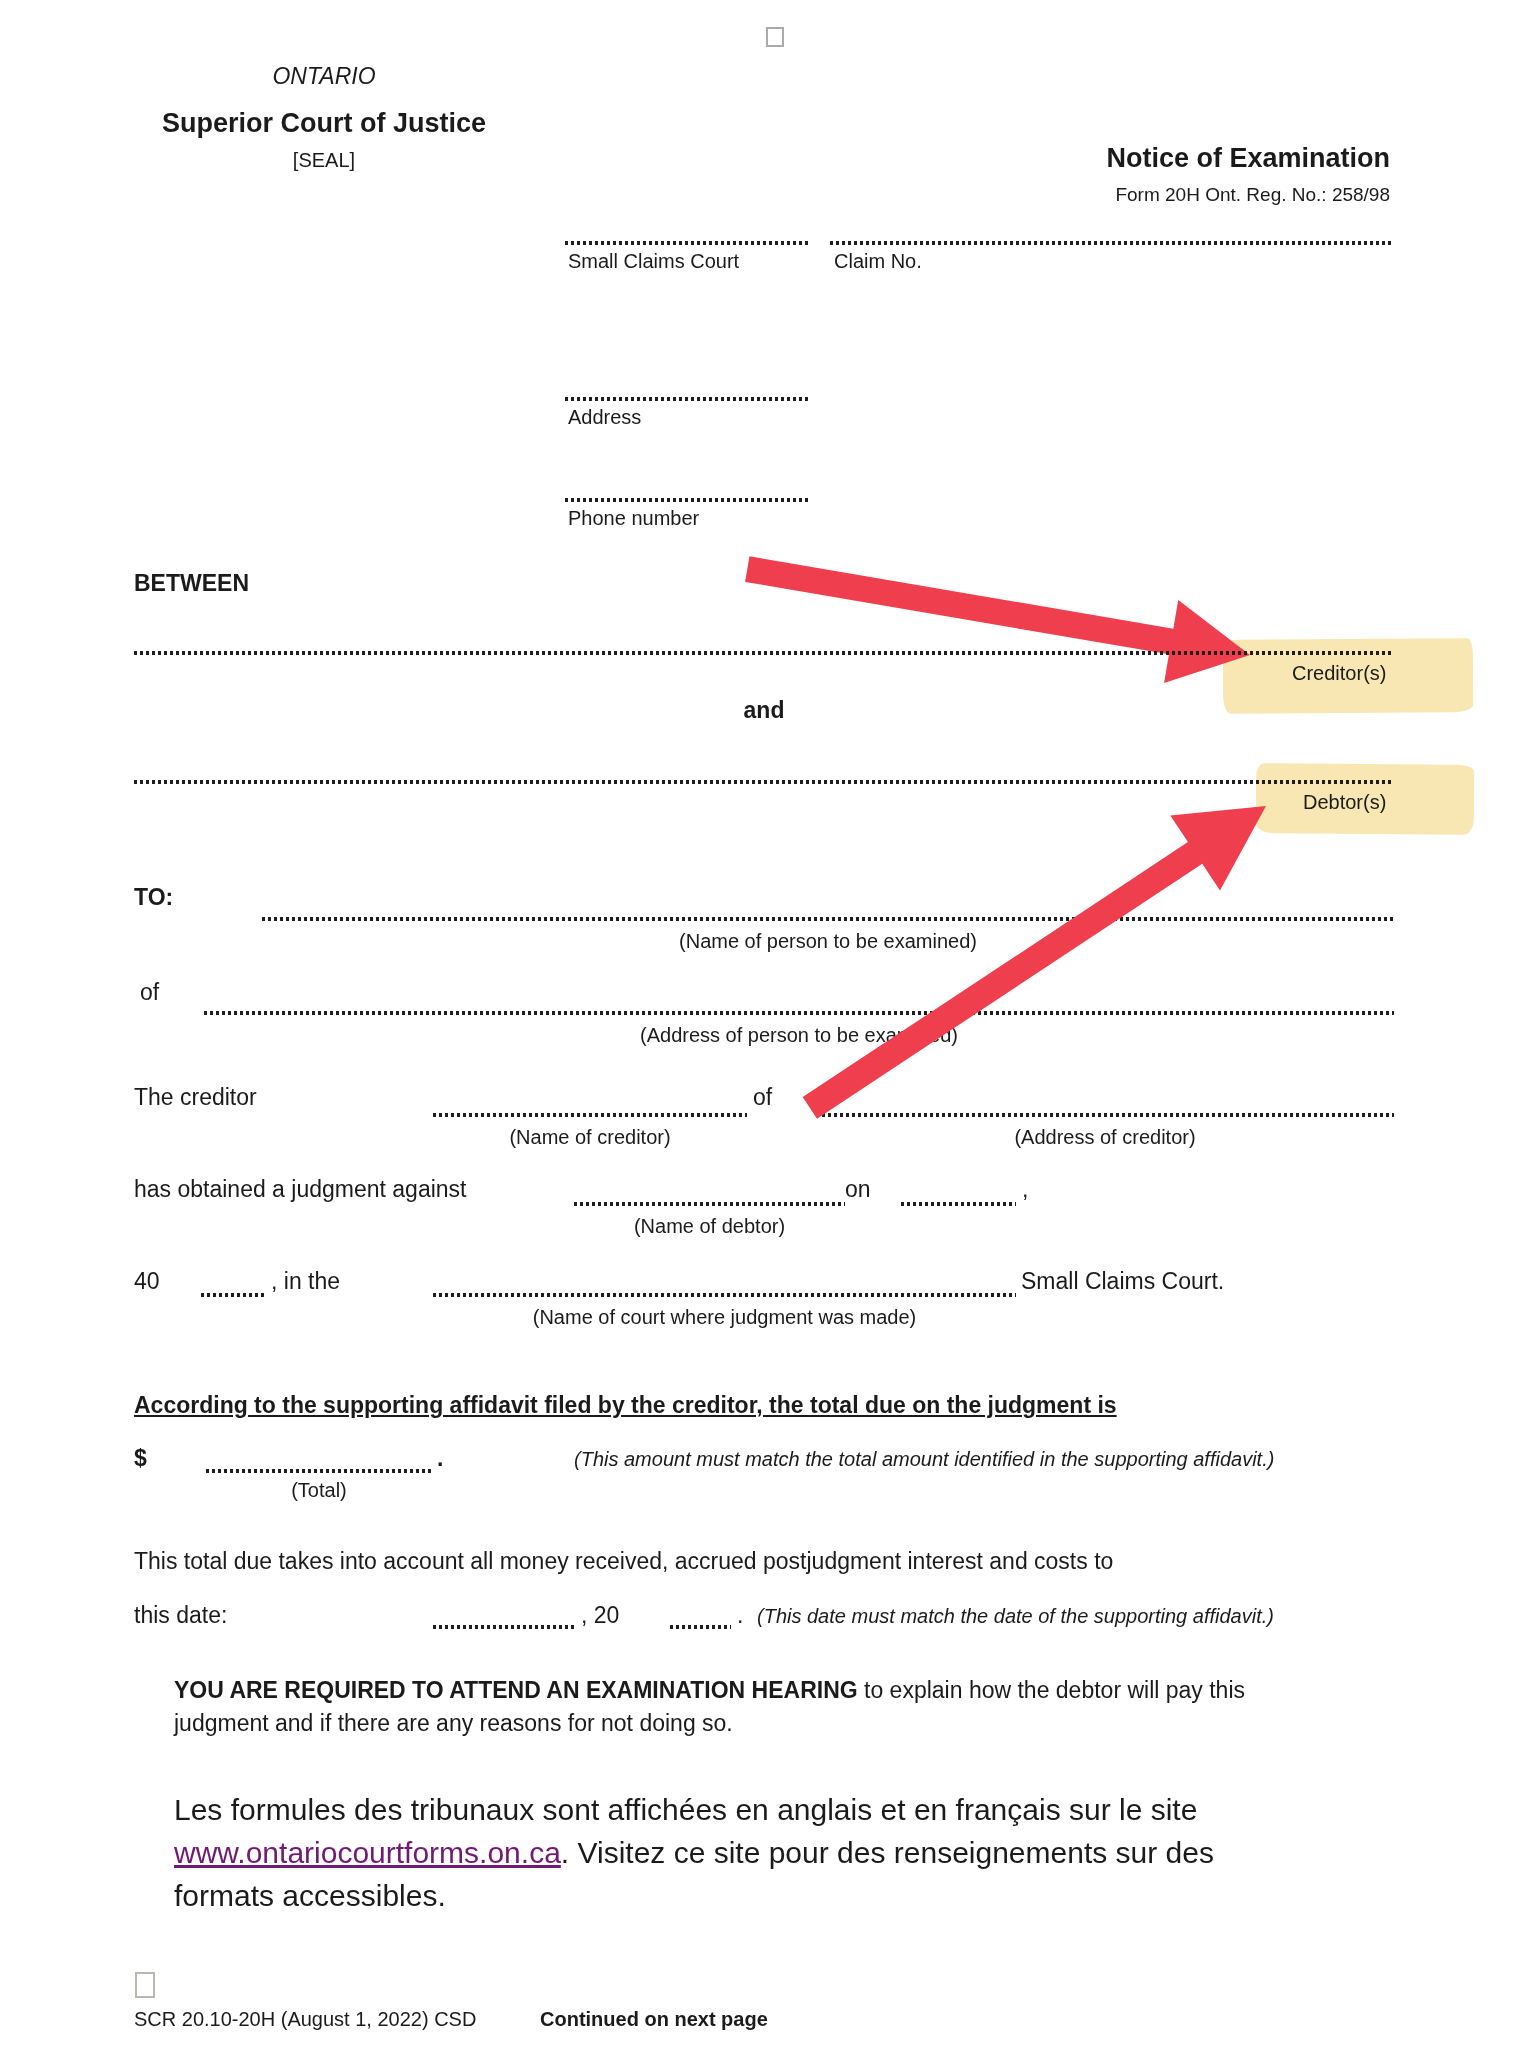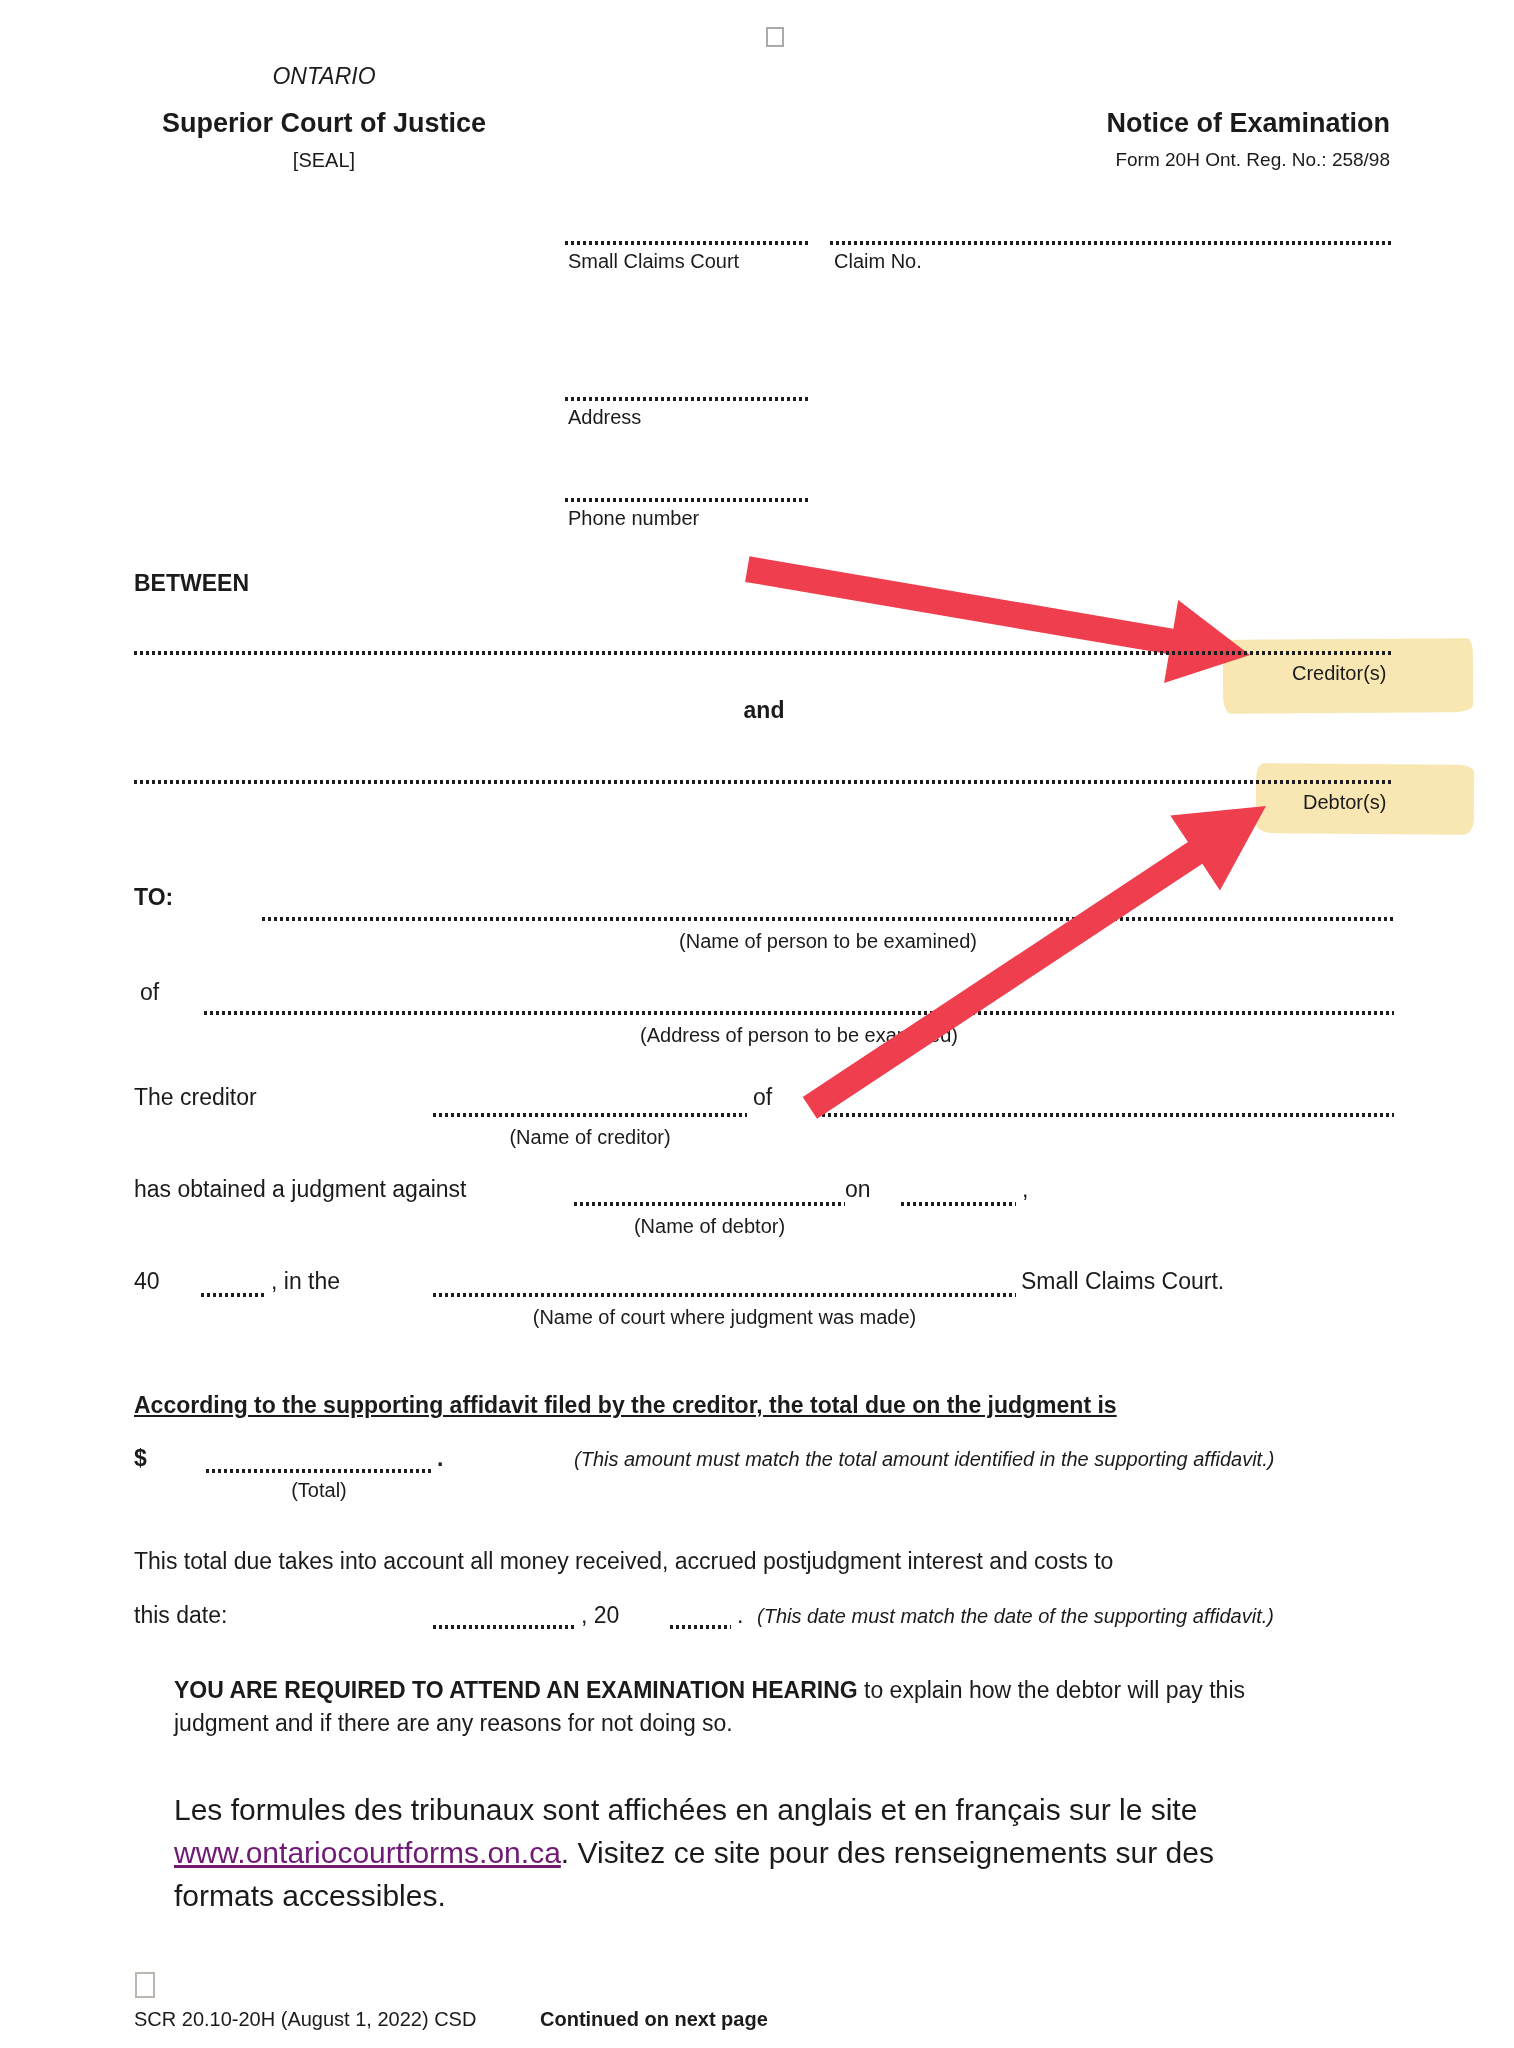--- a/index.html
+++ b/index.html
@@ -13,21 +13,21 @@
   }
   .abs{position:absolute;white-space:nowrap;z-index:3;line-height:1.15;}
   .b{font-weight:bold;}
   .i{font-style:italic;}
   .body-t{font-size:23px;}
   .lbl{font-size:20px;}
   .note{font-size:20px;font-style:italic;}
   .h1{font-size:28px;font-weight:bold;}
   .sub{font-size:19px;}
   .center{text-align:center;}
-  .right{text-align:right;}
+  .right{text-align:right;margin-top:35px;}
   .dl{position:absolute;height:4px;z-index:3;
       background-image:repeating-linear-gradient(to right,#1e1e1e 0,#1e1e1e 3px,transparent 3px,transparent 6px);}
   .hl{position:absolute;background:#f8e7b2;z-index:1;}
   .ph-box{position:absolute;border:2px solid #aaaaaa;background:transparent;z-index:3;}
   .arrow-svg{position:absolute;left:0;top:0;pointer-events:none;}
   #arrow-under{z-index:2;}
   #arrow-over{z-index:6;}
   a.link{color:#701a75;text-decoration:underline;cursor:pointer;}
   .blk{display:block;}
   .para{white-space:normal;margin-left:40px;}
@@ -76,20 +76,21 @@
 
   <div class="abs body-t" style="left:140px;top:979px;">of</div>
   <div class="dl" style="left:204px;top:1011px;width:1190px;"></div>
   <div class="abs lbl center" style="left:204px;top:1024px;width:1190px;">(Address of person to be examined)</div>
 
   <div class="abs body-t" style="left:134px;top:1084px;">The creditor</div>
   <div class="abs body-t" style="left:753px;top:1084px;">of</div>
   <div class="dl" style="left:433px;top:1113px;width:314px;"></div>
   <div class="dl" style="left:816px;top:1113px;width:578px;"></div>
   <div class="abs lbl center" style="left:433px;top:1126px;width:314px;">(Name of creditor)</div>
+  <div class="abs lbl center" style="left:816px;top:1126px;width:578px;">(Address of creditor)</div>
 
   <div class="abs body-t" style="left:134px;top:1176px;">has obtained a judgment against</div>
   <div class="abs body-t" style="left:845px;top:1176px;">on</div>
   <div class="abs body-t" style="left:1022px;top:1176px;">,</div>
   <div class="dl" style="left:574px;top:1202px;width:271px;"></div>
   <div class="dl" style="left:901px;top:1202px;width:115px;"></div>
   <div class="abs lbl center" style="left:574px;top:1215px;width:271px;">(Name of debtor)</div>
 
   <div class="abs body-t" style="left:134px;top:1268px;">40</div>
   <div class="abs body-t" style="left:271px;top:1268px;">, in the</div>

